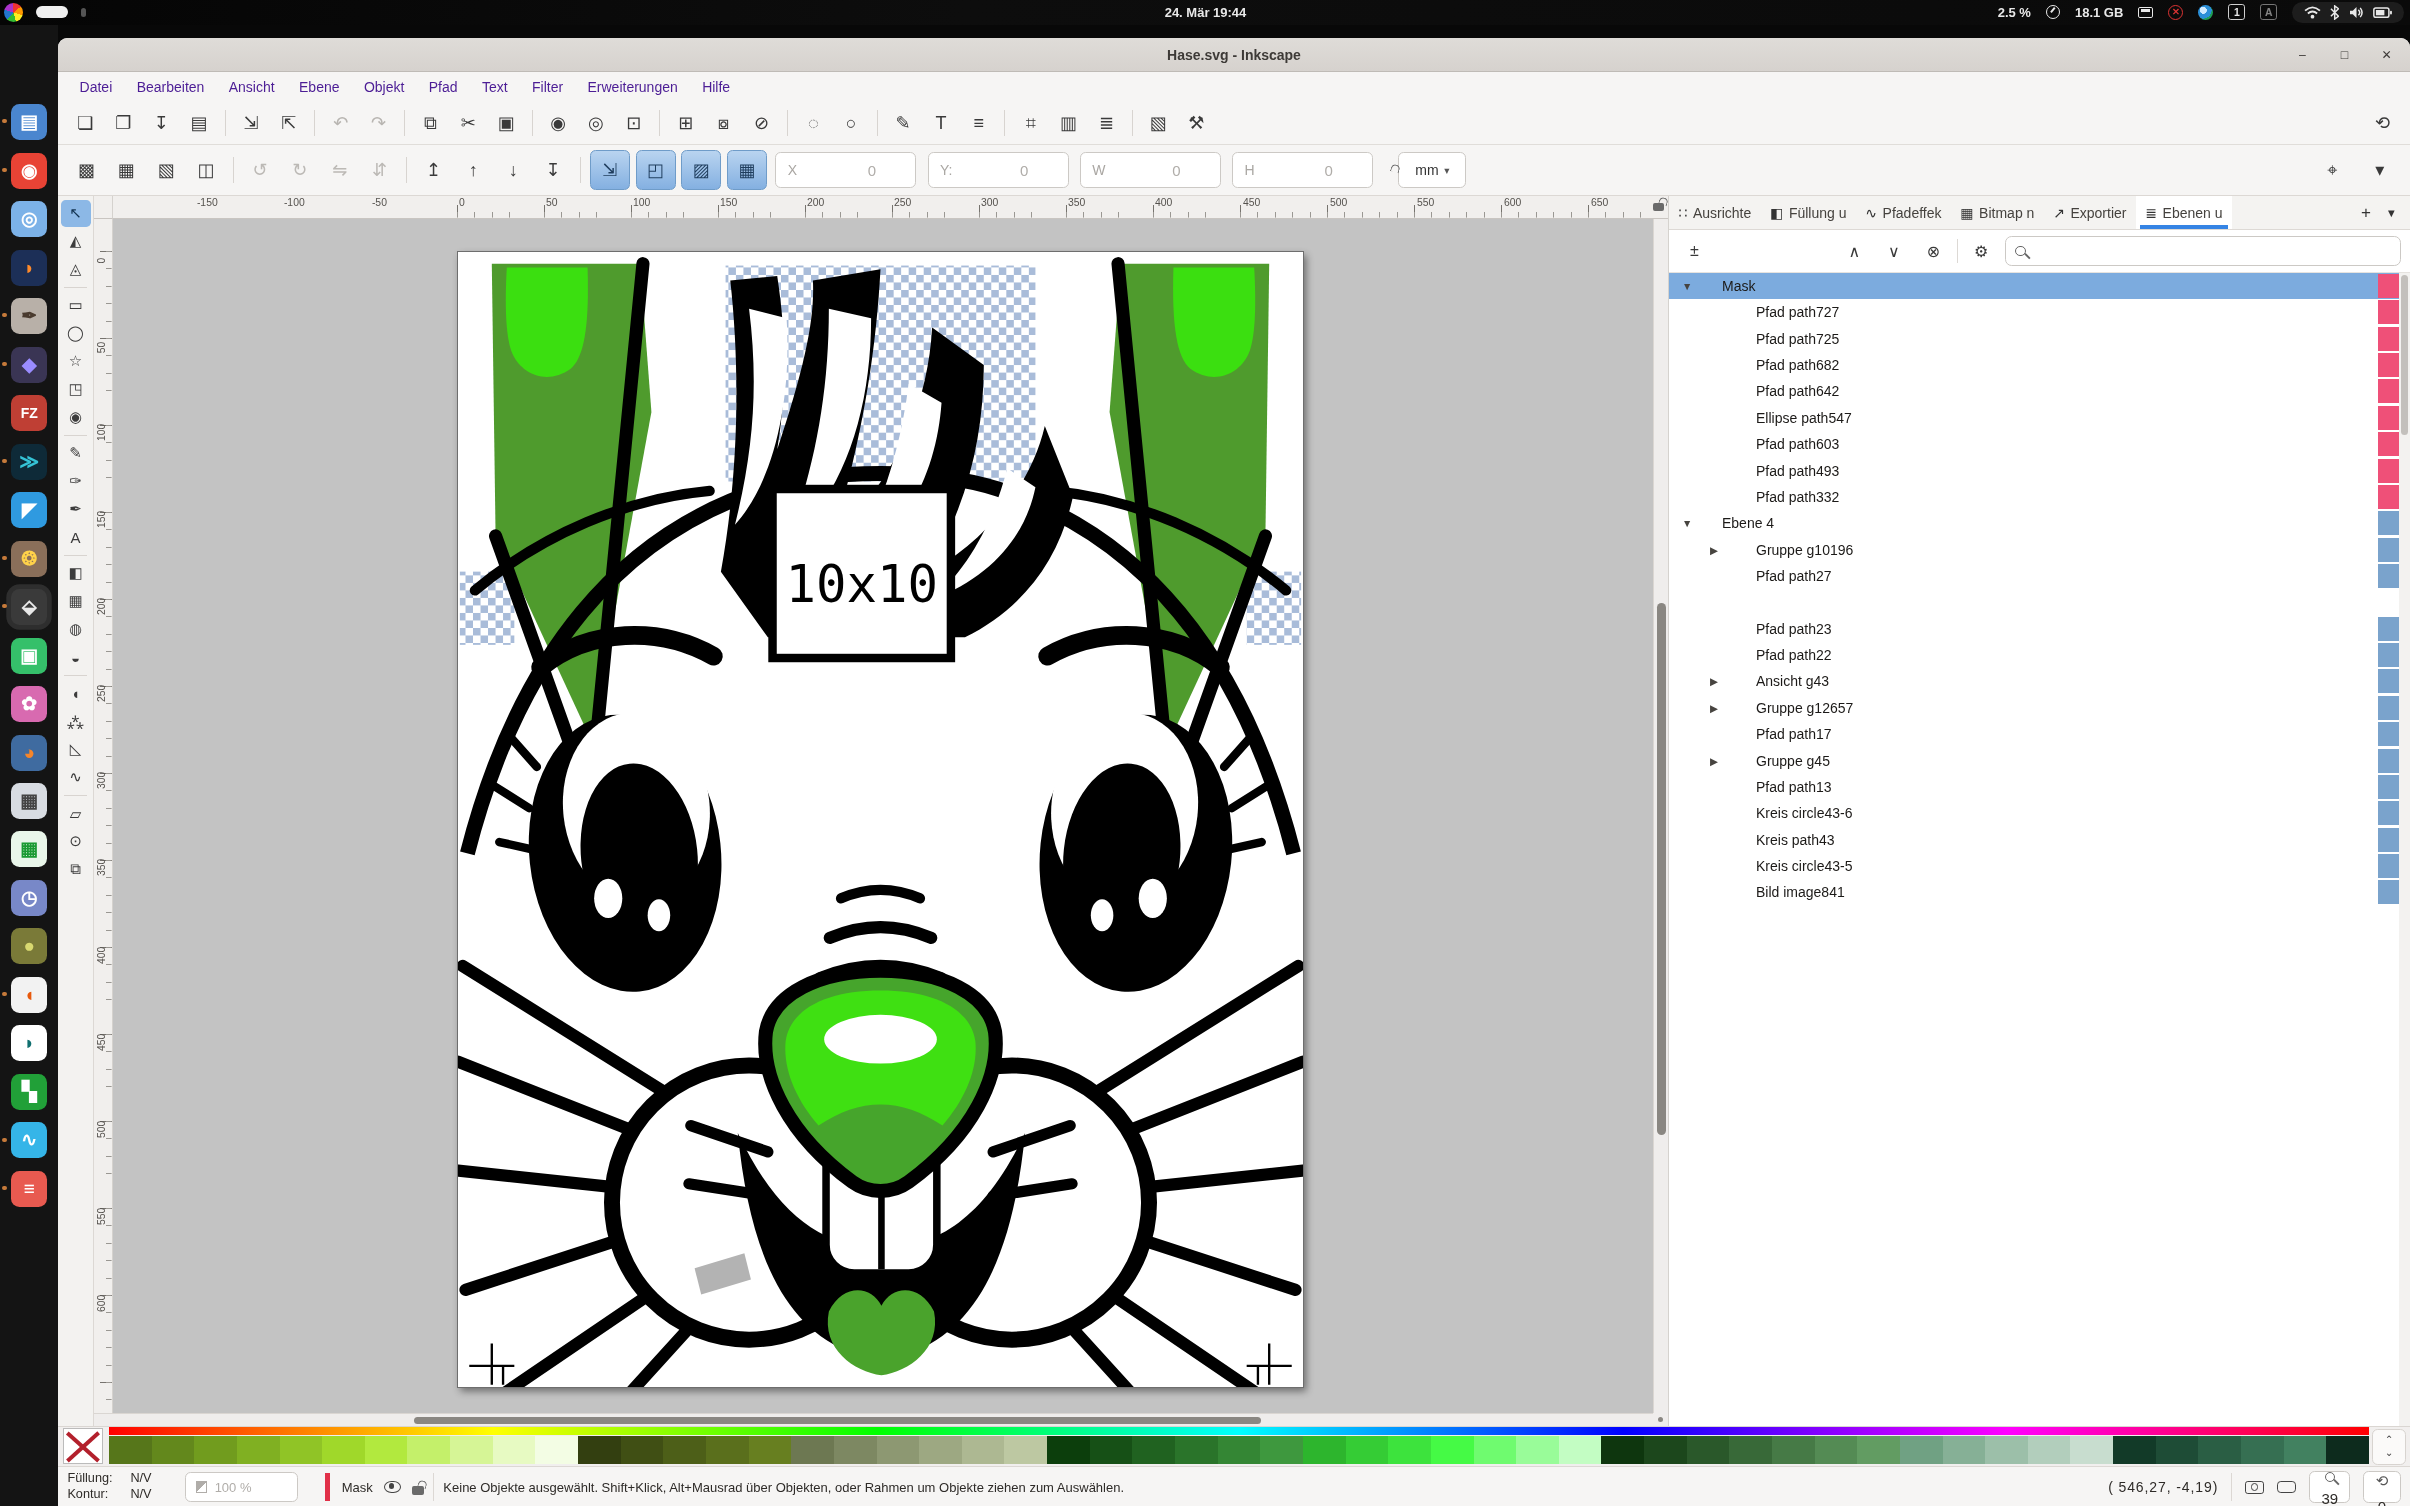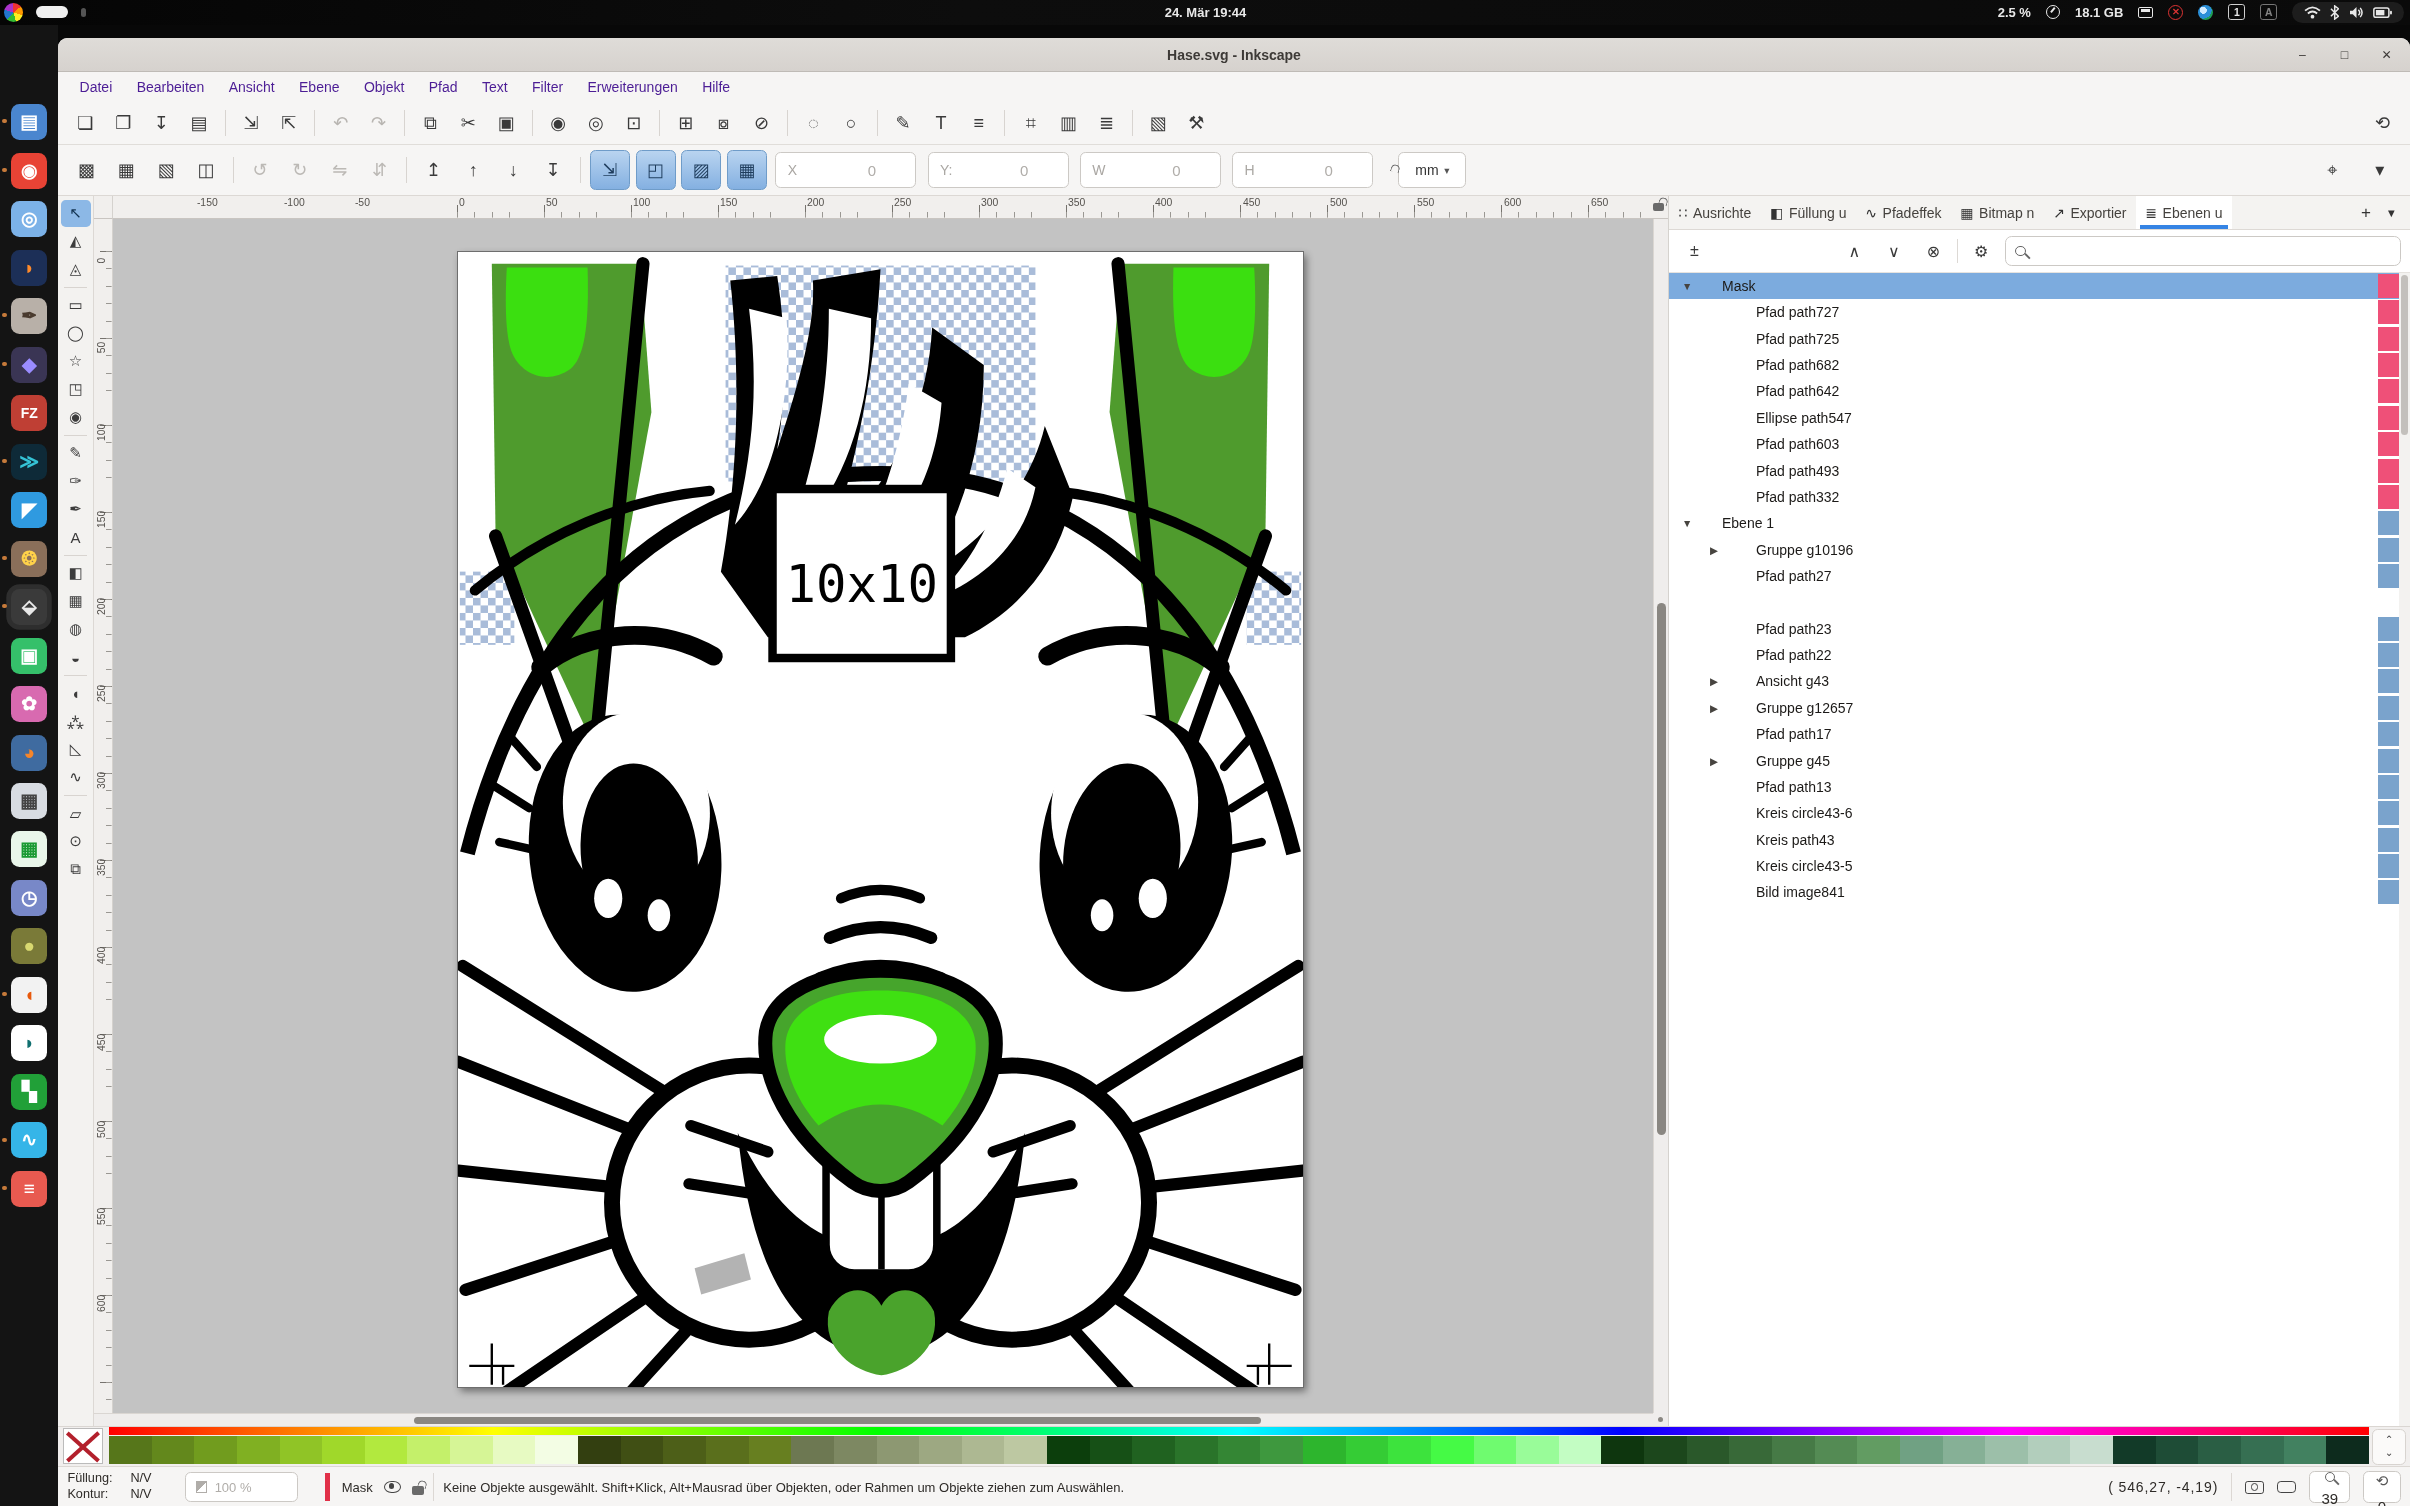--- a/index.html
+++ b/index.html
@@ -409,21 +409,21 @@
         <div class="tool-btn">⊙</div>
         <div class="tool-btn">⧉</div>
       </div>
 
     <div class="canvas-col">
       <div class="hruler-row">
         <div class="ruler-corner"></div>
         <div class="hruler" id="hruler">
             <div class="num" style="left: 82px;">-150</div>
             <div class="num" style="left: 169px;">-100</div>
-            <div class="num" style="left: 240px;">-50</div>
+            <div class="num" style="left: 257px;">-50</div>
             <div class="num" style="left: 344px;">0</div>
             <div class="num" style="left: 431px;">50</div>
             <div class="num" style="left: 518px;">100</div>
             <div class="num" style="left: 605px;">150</div>
             <div class="num" style="left: 692px;">200</div>
             <div class="num" style="left: 779px;">250</div>
             <div class="num" style="left: 866px;">300</div>
             <div class="num" style="left: 953px;">350</div>
             <div class="num" style="left: 1040px;">400</div>
             <div class="num" style="left: 1128px;">450</div>
@@ -664,21 +664,21 @@
           <div class="tree-row" style="top: 185px;">
             <div class="rlabel" style="left: 87px;">Pfad path493</div>
             <div class="chip" style="background: rgb(239, 80, 120);"></div>
           </div>
           <div class="tree-row" style="top: 211px;">
             <div class="rlabel" style="left: 87px;">Pfad path332</div>
             <div class="chip" style="background: rgb(239, 80, 120);"></div>
           </div>
           <div class="tree-row" style="top: 237px;">
             <div class="expander" style="left: 13px;">▼</div>
-            <div class="rlabel" style="left: 53px;">Ebene 1</div>
+            <div class="rlabel" style="left: 53px;">Ebene 4</div>
             <div class="chip" style="background: rgb(122, 163, 204);"></div>
           </div>
           <div class="tree-row" style="top: 264px;">
             <div class="expander" style="left: 41px;">▶</div>
             <div class="rlabel" style="left: 87px;">Gruppe g10196</div>
             <div class="chip" style="background: rgb(122, 163, 204);"></div>
           </div>
           <div class="tree-row" style="top: 290px;">
             <div class="rlabel" style="left: 87px;">Pfad path27</div>
             <div class="chip" style="background: rgb(122, 163, 204);"></div>

